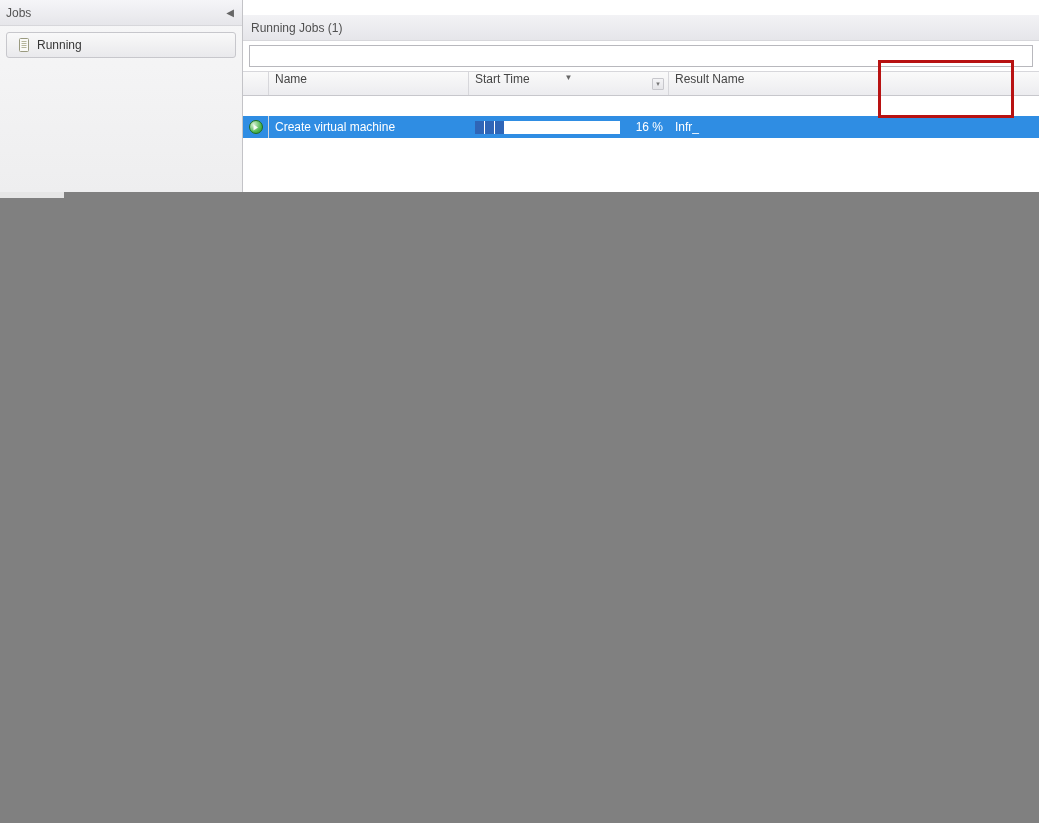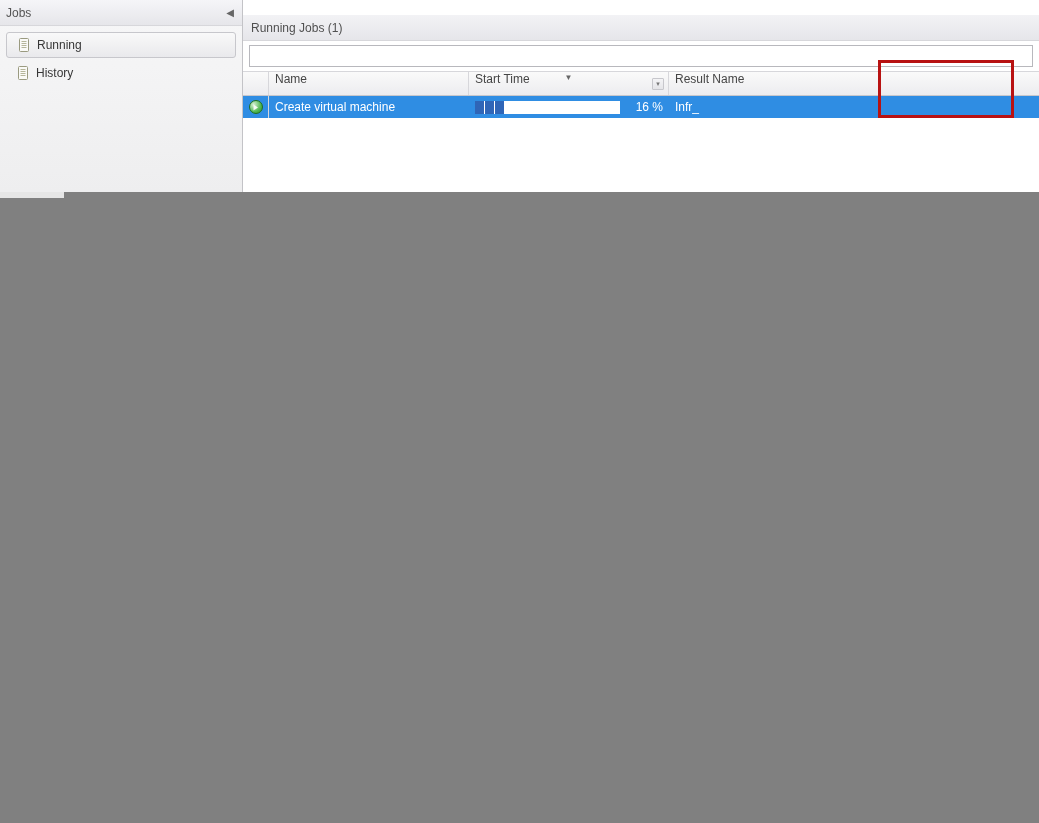--- a/index.html
+++ b/index.html
@@ -162,20 +162,21 @@
   .col-start { width: 200px; }
   .col-result{ flex: 1; }
 
   .trow {
     display: flex;
     height: 22px;
     align-items: center;
     background: #2f8de3;
     color: #fff;
     font-size: 12px;
+    margin-top: 20px;
   }
   .td {
     display: flex;
     align-items: center;
     padding: 0 6px;
     height: 100%;
   }
   .td.col-icon { padding: 0; justify-content:center; }
 
   
@@ -264,32 +265,20 @@
               <rect x="1.5" y="0.5" width="9" height="13" rx="1" fill="#fafaf7" stroke="#9a9a80"></rect>
               <line x1="3.5" y1="3.5" x2="8.5" y2="3.5" stroke="#b5b59a"></line>
               <line x1="3.5" y1="5.5" x2="8.5" y2="5.5" stroke="#b5b59a"></line>
               <line x1="3.5" y1="7.5" x2="8.5" y2="7.5" stroke="#b5b59a"></line>
               <line x1="3.5" y1="9.5" x2="8.5" y2="9.5" stroke="#b5b59a"></line>
             </svg>
           </span>
           <span class="sidebar-item-label">Running</span>
         </div>
 
-        <div class="sidebar-item">
-          <span class="doc-icon">
-            <svg width="13" height="14" viewBox="0 0 13 14">
-              <rect x="1.5" y="0.5" width="9" height="13" rx="1" fill="#fafaf7" stroke="#9a9a80"></rect>
-              <line x1="3.5" y1="3.5" x2="8.5" y2="3.5" stroke="#b5b59a"></line>
-              <line x1="3.5" y1="5.5" x2="8.5" y2="5.5" stroke="#b5b59a"></line>
-              <line x1="3.5" y1="7.5" x2="8.5" y2="7.5" stroke="#b5b59a"></line>
-              <line x1="3.5" y1="9.5" x2="8.5" y2="9.5" stroke="#b5b59a"></line>
-            </svg>
-          </span>
-          <span class="sidebar-item-label">History</span>
-        </div>
 
       </div>
     </div>
 
     <div class="main">
       <div class="main-header">
         <span>Running Jobs (1)</span>
       </div>
 
       <div class="search-row">

